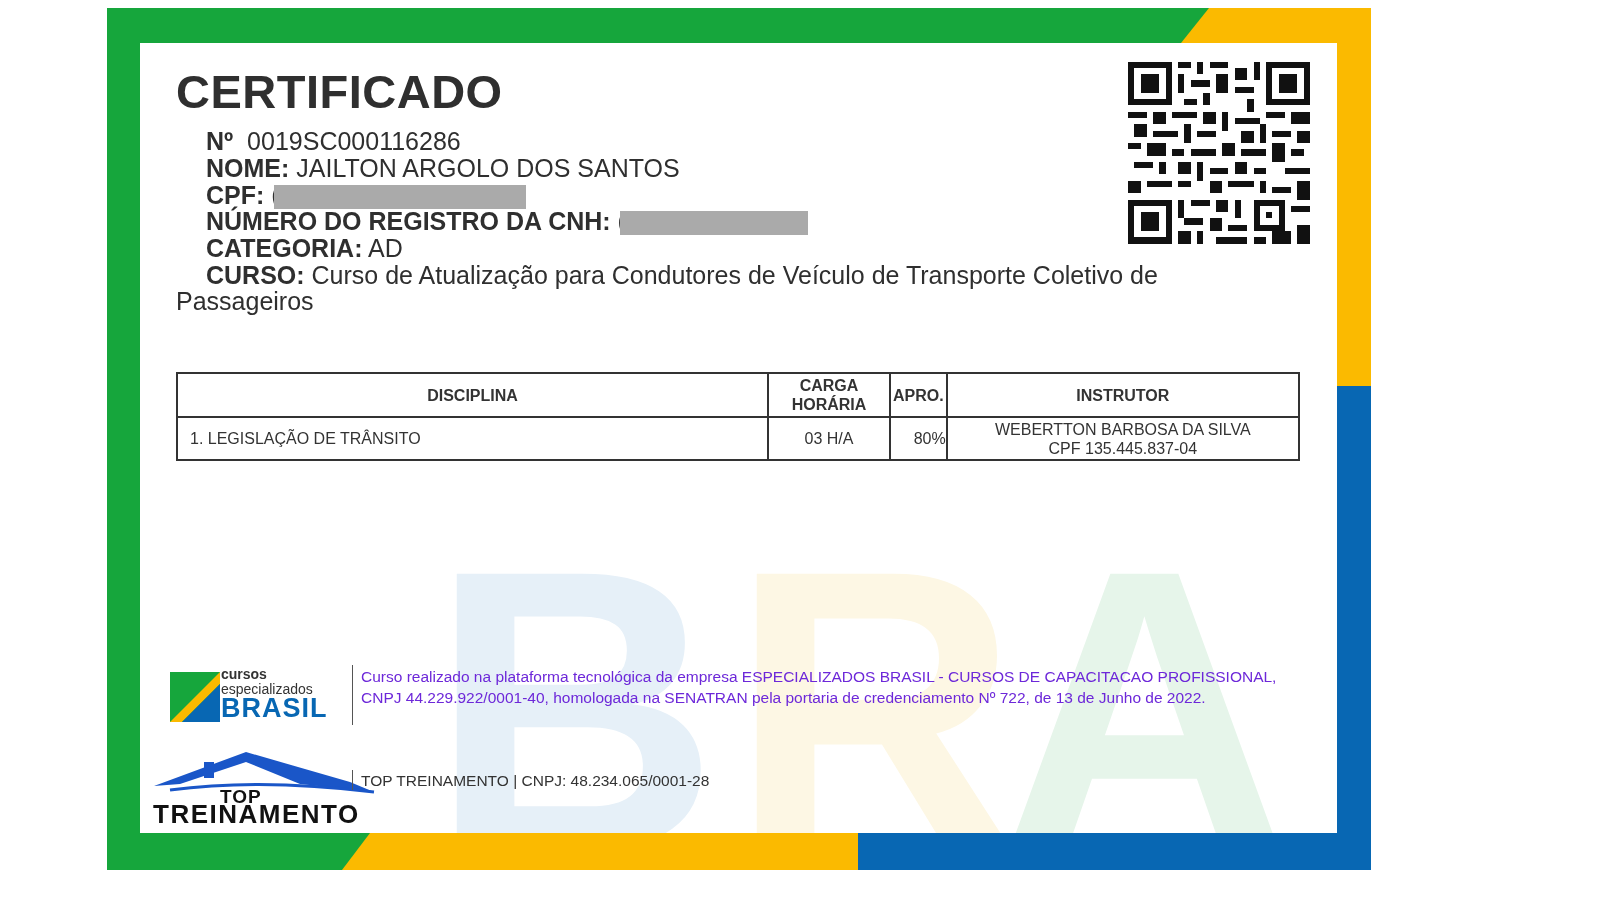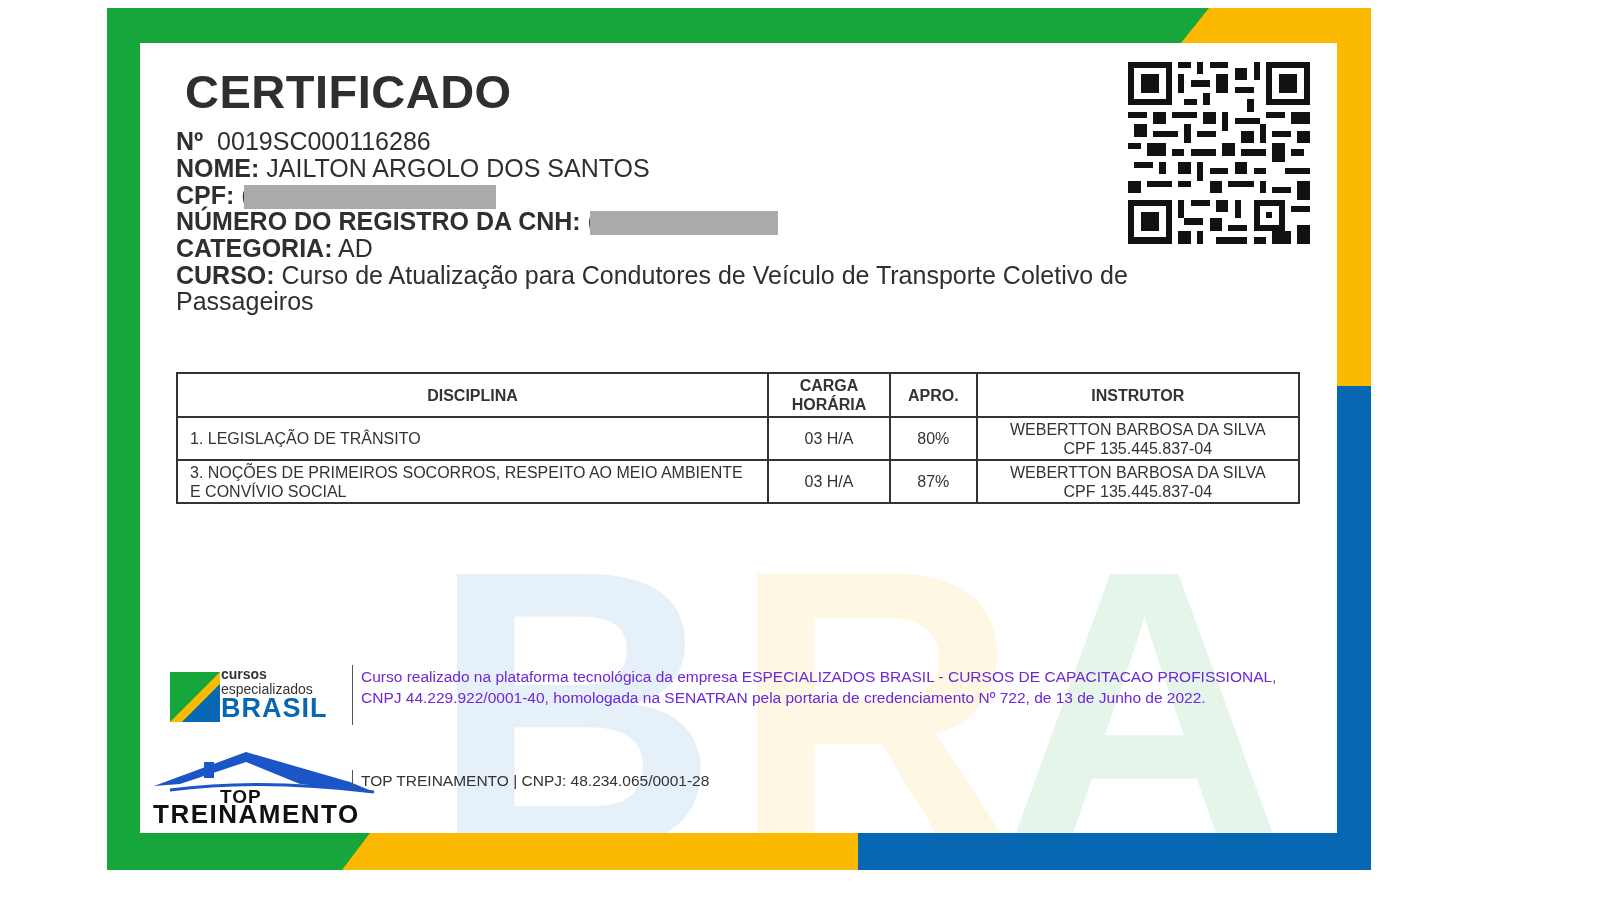--- a/index.html
+++ b/index.html
@@ -12,23 +12,23 @@
   .frame .blue-right { position:absolute; left:1228px; top:378px; width:36px; height:484px; background:#0867b3; }
   .frame .yellow-bottom { position:absolute; left:235px; top:825px; width:520px; height:37px; background:#fbba00;
          clip-path:polygon(28px 0, 100% 0, 100% 100%, 0 100%); }
   .frame .blue-bottom { position:absolute; left:751px; top:825px; width:513px; height:37px; background:#0867b3; }
   .inner { position:absolute; left:140px; top:43px; width:1197px; height:790px; background:#ffffff; overflow:hidden; }
   .wm { position:absolute; font-family:"Liberation Sans", sans-serif; font-weight:bold; font-size:400px; line-height:1; top:468px; }
   .wm-b { left:290px; color:#e6f0f8; }
   .wm-r { left:590px; color:#fdf7e4; }
   .wm-a { left:860px; color:#e6f5ea; }
 
-  .title { position:absolute; left:185px; top:64px; font-size:47px; font-weight:bold; color:#2f2f2f; letter-spacing:0.5px; }
+  .title { position:absolute; left:176px; top:64px; font-size:47px; font-weight:bold; color:#2f2f2f; letter-spacing:0.5px; }
   .field { position:absolute; left:176px; font-size:25px; line-height:27px; color:#2f2f2f; white-space:nowrap; }
-  .field b { font-weight:bold; }
+  .field b { font-weight:bold;margin-left:30px; }
   .redact { display:inline-block; background:#aaaaaa; height:24px; vertical-align:middle; }
 
   .qr { position:absolute; left:1128px; top:61px; width:182px; height:183px; }
 
   table.disc { position:absolute; left:176px; top:372px; width:1124px; border-collapse:collapse; font-size:16px; color:#333; background:transparent; }
   table.disc th, table.disc td { border:2px solid #333; padding:0 12px; }
   table.disc th { font-weight:bold; height:42px; text-align:center; line-height:19px; }
   table.disc td { height:41px; line-height:19px; }
   td.c { text-align:center; }
   .col1 { width:565px; } .col2 { width:96px; } .col3 { width:42px; }
@@ -160,35 +160,29 @@
       <rect x="23" y="27" width="3" height="2"></rect>
       <rect x="27" y="26" width="2" height="3"></rect>
   </g>
 </svg>
 
 <table class="disc">
   <thead>
     <tr>
       <th class="col1">DISCIPLINA</th>
       <th class="col2"><span>CARGA</span><br><span>HORÁRIA</span></th>
-      <th class="col3" style="padding:0 17px;margin-top:44px;">APRO.</th>
+      <th class="col3" style="padding:0 2px;margin-top:44px;">APRO.</th>
       <th>INSTRUTOR</th>
     </tr>
   </thead>
   <tbody>
     <tr>
       <td><span>1. LEGISLAÇÃO DE TRÂNSITO</span></td>
       <td class="c">03 H/A</td>
-      <td class="c" style="padding:0 10px;">80%</td>
-      <td class="c"><span>WEBERTTON BARBOSA DA SILVA</span><br><span>CPF 135.445.837-04</span></td>
-    </tr>
-    <tr>
-      <td><span>3. NOÇÕES DE PRIMEIROS SOCORROS, RESPEITO AO MEIO AMBIENTE</span><br><span>E CONVÍVIO SOCIAL</span></td>
-      <td class="c">03 H/A</td>
-      <td class="c" style="padding:0 2px;">87%</td>
+      <td class="c" style="padding:0 0;text-align:right;">80%</td>
       <td class="c"><span>WEBERTTON BARBOSA DA SILVA</span><br><span>CPF 135.445.837-04</span></td>
     </tr>
   </tbody>
 </table>
 
 <div class="logo-esp">
   <svg width="50" height="50" viewBox="0 0 50 50" style="position:absolute;left:0;top:4px;">
     <rect width="50" height="50" fill="#16a63c"></rect>
     <polygon points="0,50 50,0 50,12 12,50" fill="#fbba00"></polygon>
     <polygon points="12,50 50,12 50,50" fill="#0867b3"></polygon>

